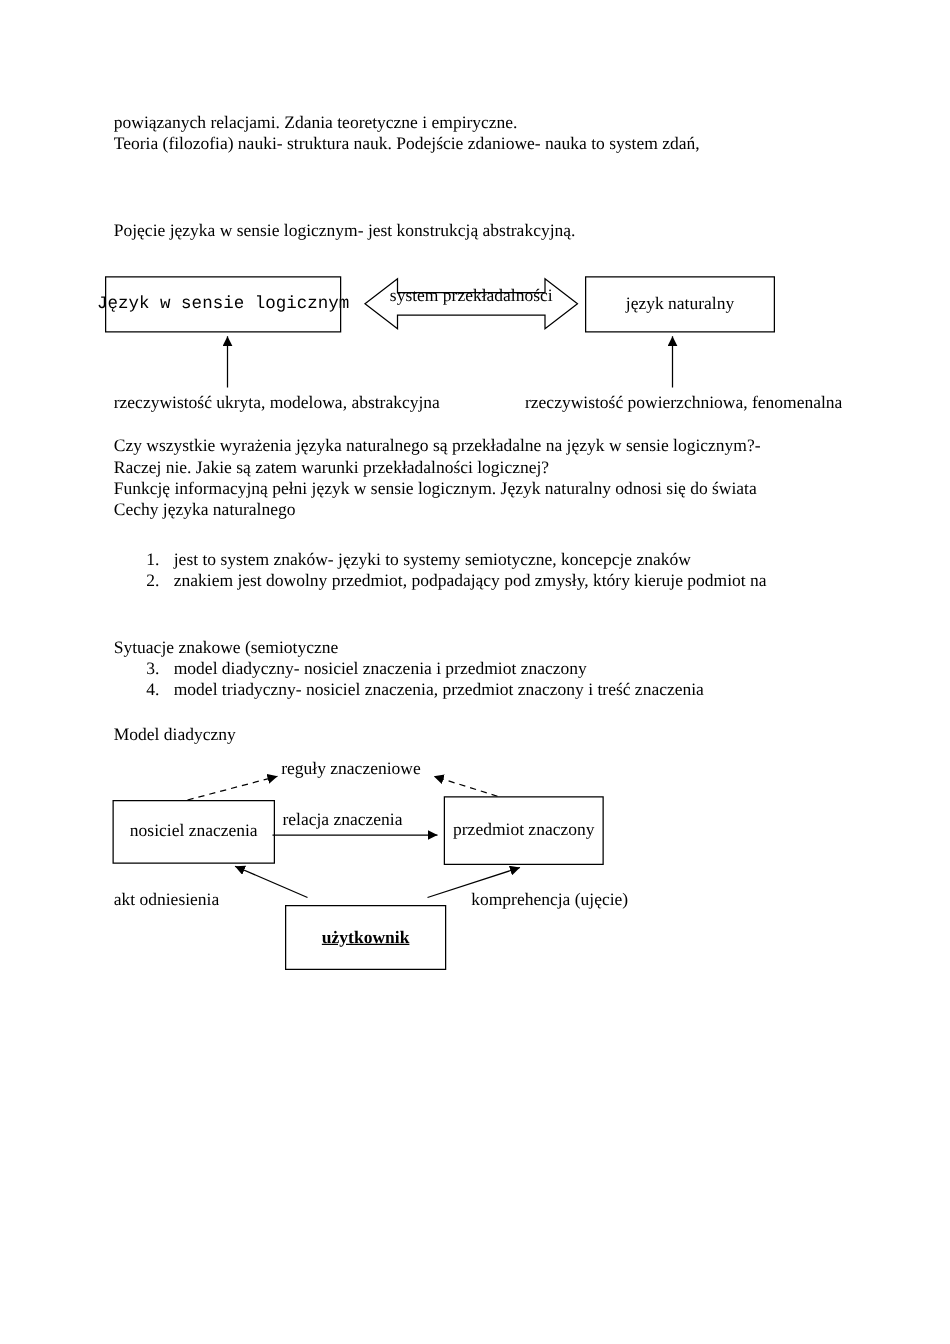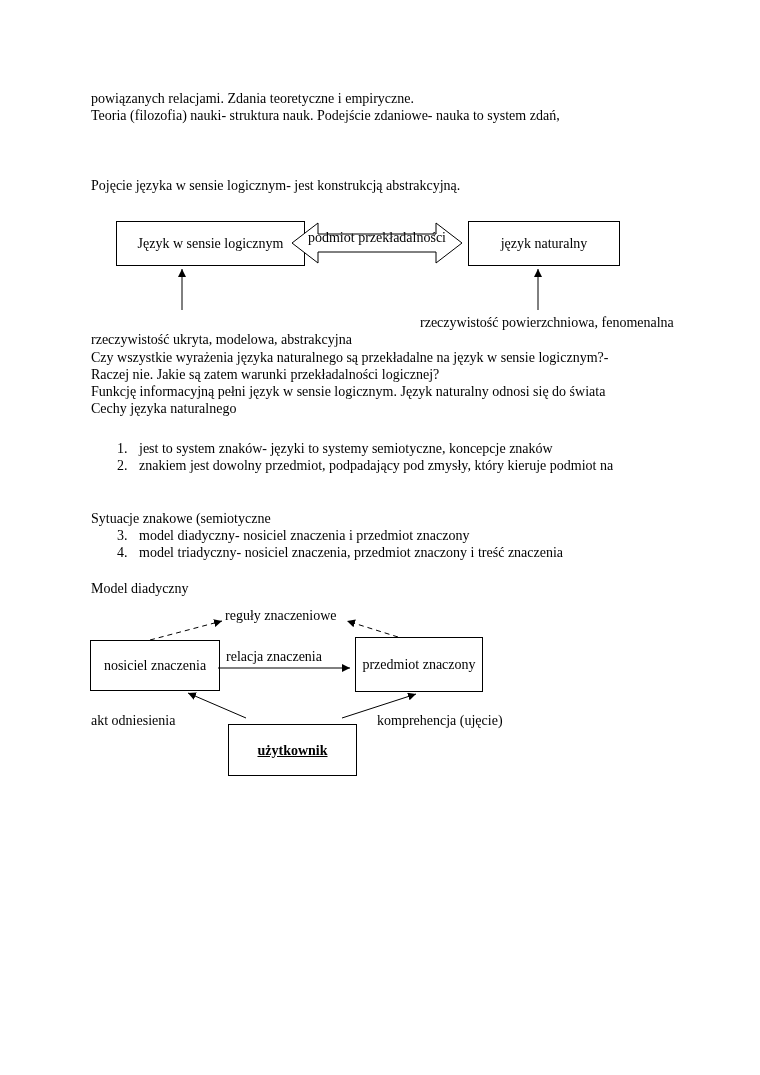--- a/index.html
+++ b/index.html
@@ -25,28 +25,28 @@
 
   <div class="abs" style="left:91px; top:90px;">
     <div class="ln">powiązanych relacjami. Zdania teoretyczne i empiryczne.</div>
     <div class="ln">Teoria (filozofia) nauki- struktura nauk. Podejście zdaniowe- nauka to system zdań,</div>
   </div>
 
   <div class="abs ln" style="left:91px; top:177px;">Pojęcie języka w sensie logicznym- jest konstrukcją abstrakcyjną.</div>
 
   <div class="abs" style="left:0; top:215px; width:760px; height:120px;">
 
-    <div class="bx" style="left:116px; top:6px; width:187px; height:43px;">
+    <div class="bx" style="left:84px; top:6px; width:187px; height:43px;font-family:Liberation Mono, monospace;">
       <span>Język w sensie logicznym</span>
     </div>
 
     <svg class="abs" style="left:291px; top:6px;" width="172" height="44">
       <polygon points="1,22 27,2 27,13 145,13 145,2 171,22 145,42 145,31 27,31 27,42" fill="#ffffff" stroke="#000000" stroke-width="1"></polygon>
     </svg>
-    <div class="abs ctr" style="left:291px; top:14px; width:172px;">podmiot przekładalności</div>
+    <div class="abs ctr" style="left:291px; top:14px; width:172px;">system przekładalności</div>
 
     <div class="bx" style="left:468px; top:6px; width:150px; height:43px;">
       <span>język naturalny</span>
     </div>
 
     <svg class="abs" style="left:174px; top:49px;" width="16" height="47">
       <defs>
         <marker id="au1" viewBox="0 0 10 10" refX="10" refY="5" markerWidth="8" markerHeight="8" orient="auto">
           <path d="M0,0 L10,5 L0,10 z" fill="#000"></path>
         </marker>
@@ -56,21 +56,21 @@
 
     <svg class="abs" style="left:530px; top:49px;" width="16" height="47">
       <defs>
         <marker id="au2" viewBox="0 0 10 10" refX="10" refY="5" markerWidth="8" markerHeight="8" orient="auto">
           <path d="M0,0 L10,5 L0,10 z" fill="#000"></path>
         </marker>
       </defs>
       <line x1="8" y1="46" x2="8" y2="5" stroke="#000" stroke-width="1" marker-end="url(#au2)"></line>
     </svg>
 
-    <div class="abs ln" style="left:91px; top:99px;margin-top:17px;">rzeczywistość ukryta, modelowa, abstrakcyjna</div>
+    <div class="abs ln" style="left:91px; top:99px;">rzeczywistość ukryta, modelowa, abstrakcyjna</div>
     <div class="abs ln" style="left:420px; top:99px;">rzeczywistość powierzchniowa, fenomenalna</div>
   </div>
 
   <div class="abs" style="left:91px; top:349px;">
     <div class="ln">Czy wszystkie wyrażenia języka naturalnego są przekładalne na język w sensie logicznym?-</div>
     <div class="ln">Raczej nie. Jakie są zatem warunki przekładalności logicznej?</div>
     <div class="ln">Funkcję informacyjną pełni język w sensie logicznym. Język naturalny odnosi się do świata</div>
     <div class="ln">Cechy języka naturalnego</div>
   </div>
 

